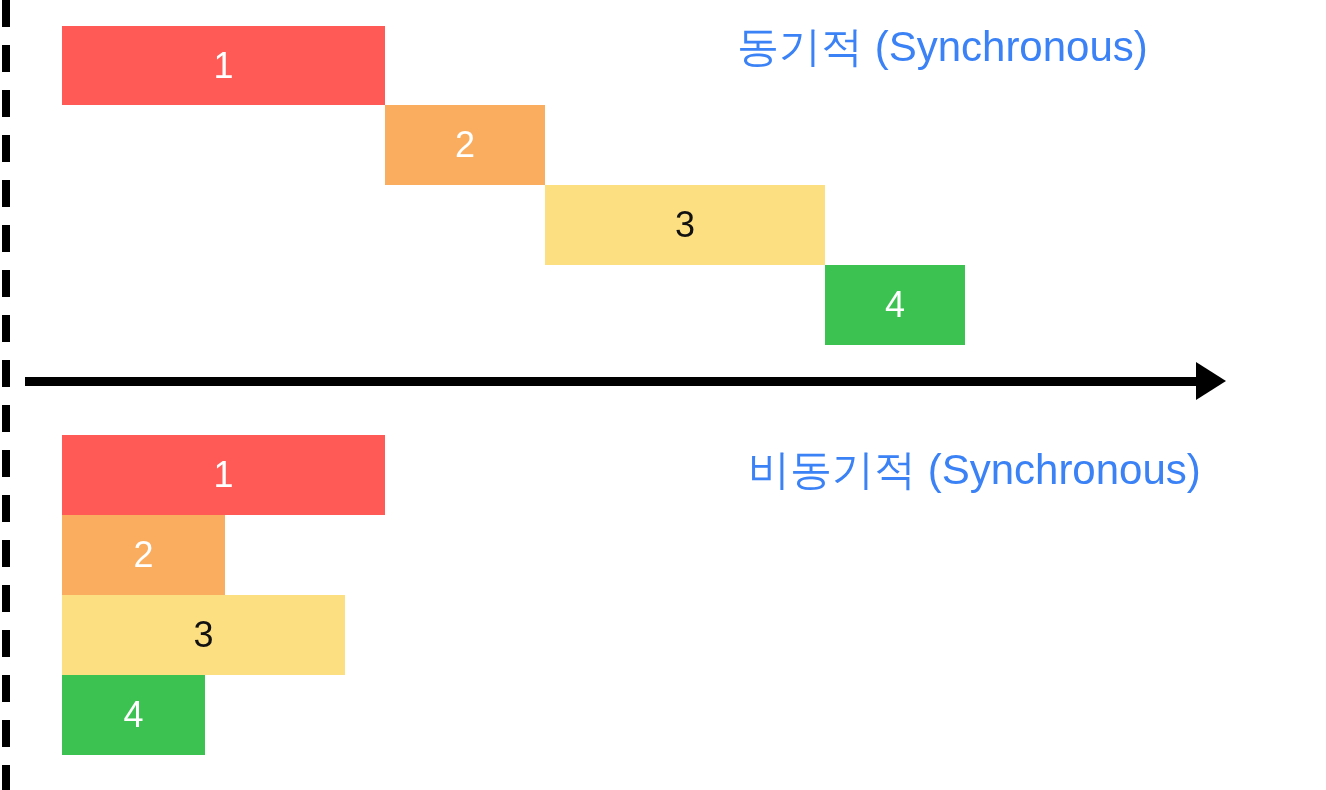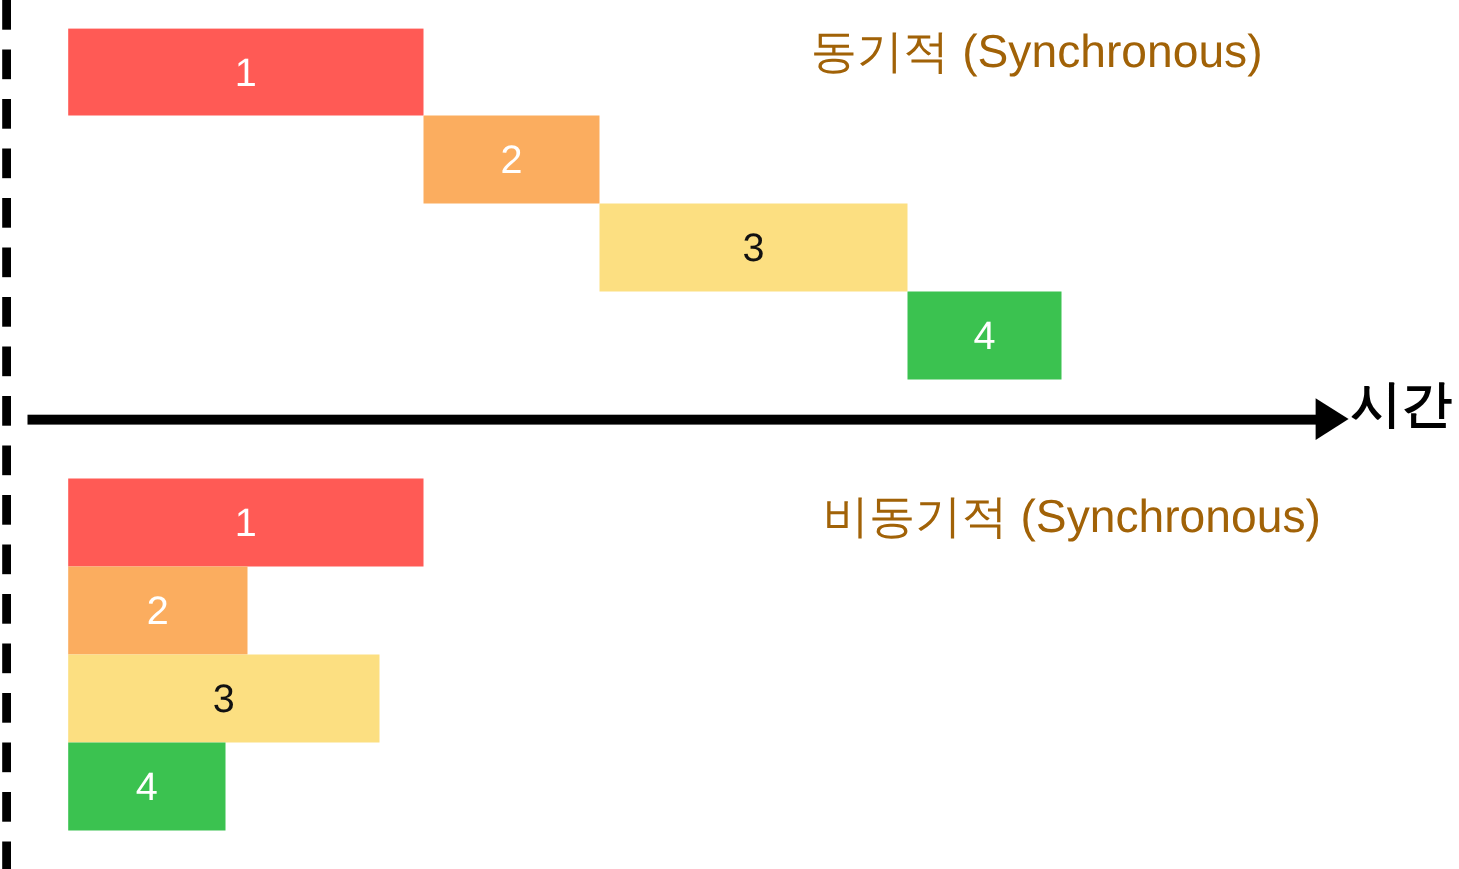--- a/index.html
+++ b/index.html
@@ -61,21 +61,21 @@
     font-weight: 700;
     color: #000000;
     white-space: nowrap;
     line-height: 1;
   }
 
   
   .section-caption {
     position: absolute;
     font-size: 42px;
-    color: #a16207;
+    color: #3b82f6;
     white-space: nowrap;
     line-height: 1;
   }
   .caption-sync  { left: 737px; top: 26px; }
   .caption-async { left: 748px; top: 449px; }
 
   
   .bar {
     position: absolute;
     display: flex;
@@ -112,21 +112,20 @@
   <div class="bar" style="left:545px; top:185px; width:280px; height:80px; background:#FCDF81;">
     <span class="bar-label label-dark">3</span>
   </div>
 
   <div class="bar" style="left:825px; top:265px; width:140px; height:80px; background:#3BC250;">
     <span class="bar-label label-light">4</span>
   </div>
 
   <div class="timeline"></div>
   <div class="timeline-head"></div>
-  <div class="timeline-label">시간</div>
 
   <div class="section-caption caption-async">비동기적 (Synchronous)</div>
 
   <div class="bar" style="left:62px; top:435px; width:323px; height:80px; background:#FF5A55;">
     <span class="bar-label label-light">1</span>
   </div>
 
   <div class="bar" style="left:62px; top:515px; width:163px; height:80px; background:#FBAD5F;">
     <span class="bar-label label-light">2</span>
   </div>

